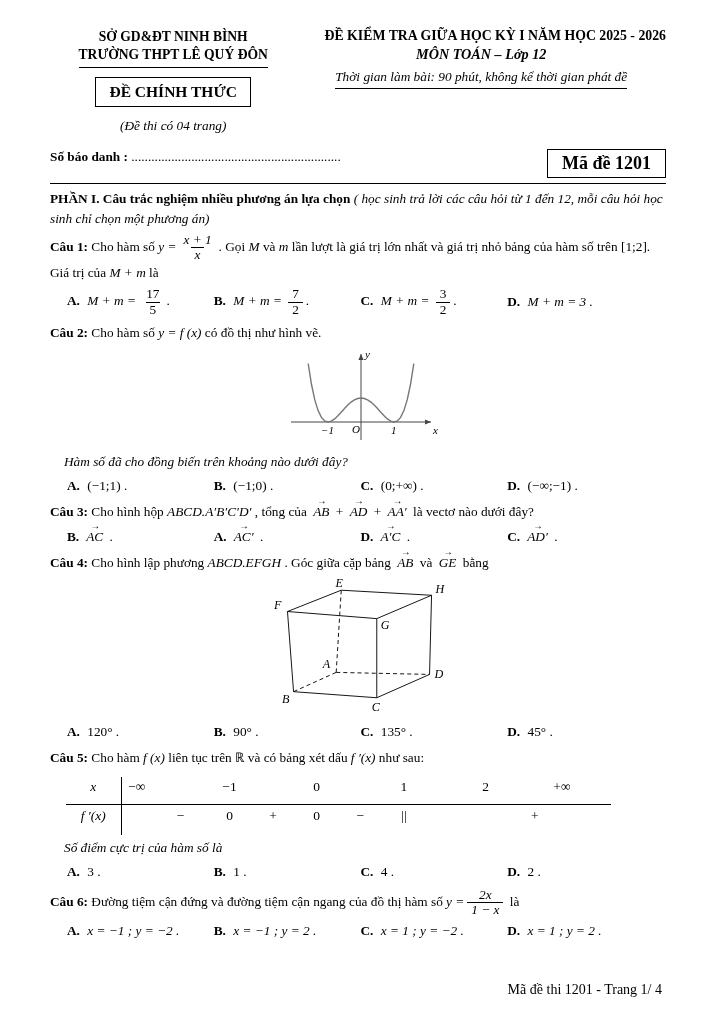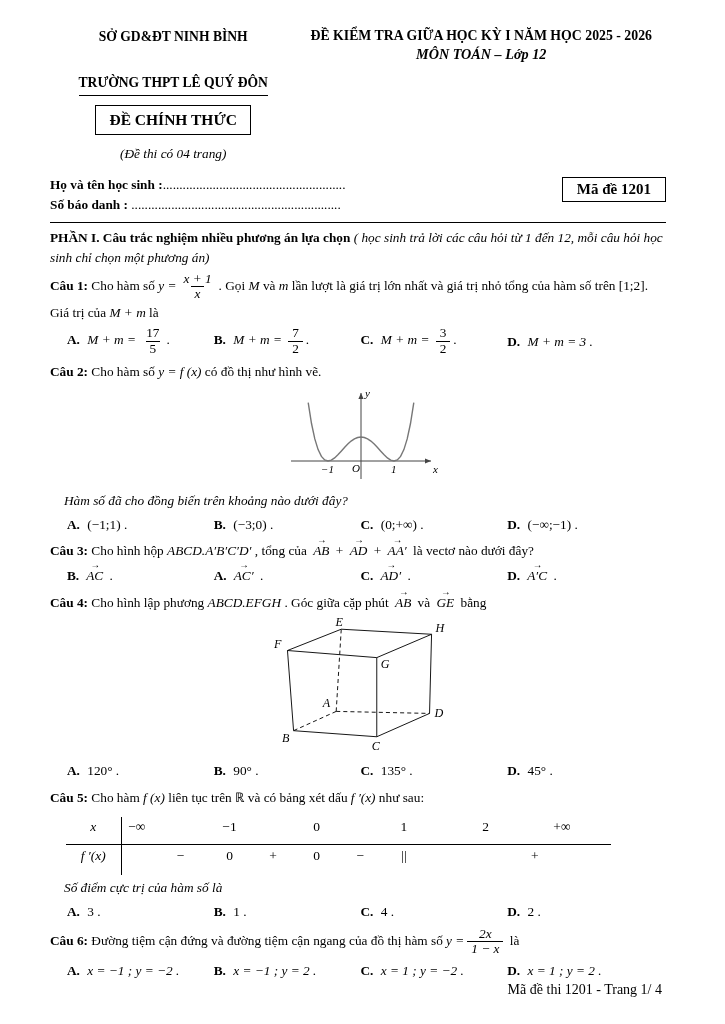--- a/index.html
+++ b/index.html
@@ -9,32 +9,32 @@
     font-family:"Liberation Serif", serif; font-size:13.3px;
     padding:28px 48px 20px 50px; overflow:hidden;
   }
   .it { font-style:italic; }
 
   
   .hdr { display:flex; }
   .hdr-left { width:40%; text-align:center; }
   .hdr-right { width:60%; text-align:center; }
   .hdr-line { font-weight:bold; font-size:13.6px; line-height:1.35; }
-  .school { display:inline-block; border-bottom:1.2px solid #000; padding-bottom:2px;margin-top:28px; }
+  .school { display:inline-block; border-bottom:1.2px solid #000; padding-bottom:2px; }
   .official-box { display:inline-block; border:1.5px solid #000; padding:5px 13px; font-weight:bold; font-size:15.5px; margin-top:9px; }
   .pages-note { font-style:italic; margin-top:11px; font-size:13.3px; }
-  .exam-title { font-weight:bold; font-size:13.8px; }
+  .exam-title { font-weight:bold; font-size:13.8px;text-align:right; }
   .subject { font-weight:bold; font-size:14.2px; margin-top:2px;font-style:italic; }
   .time { display:inline-block; font-style:italic; border-bottom:1px solid #000; padding-bottom:3px; margin-top:6px; }
 
   
   .student-row { display:flex; justify-content:space-between; margin-top:14px; border-bottom:1.2px solid #000; padding-bottom:5px; }
   .student-left p { margin:0 0 2px 0; line-height:1.4; }
   .slabel { font-weight:bold; }
-  .code-box { border:1.3px solid #000; padding:3px 14px; font-weight:bold; font-size:15px; align-self:flex-start; margin-top:1px; }
+  .code-box { border:1.3px solid #000; padding:3px 14px; font-weight:bold; font-size:18px; align-self:flex-start; margin-top:1px; }
 
   
   .part-title { margin:5px 0 2px 0; line-height:1.5; }
   .part-title .pt { font-weight:bold; }
   .part-title .pn { font-style:italic; }
 
   
   .qtext { margin:4px 0 2px 0; line-height:1.65; }
   .qlabel { font-weight:bold; }
   .subq { margin:2px 0 2px 14px; line-height:1.5;font-style:italic; }
@@ -78,40 +78,40 @@
   <div class="hdr">
     <div class="hdr-left">
       <div class="hdr-line">SỞ GD&amp;ĐT NINH BÌNH</div>
       <div class="hdr-line"><span class="school">TRƯỜNG THPT LÊ QUÝ ĐÔN</span></div>
       <div><span class="official-box">ĐỀ CHÍNH THỨC</span></div>
       <div class="pages-note">(Đề thi có 04 trang)</div>
     </div>
     <div class="hdr-right">
       <div class="exam-title">ĐỀ KIỂM TRA GIỮA HỌC KỲ I NĂM HỌC 2025 - 2026</div>
       <div class="subject">MÔN TOÁN  – Lớp 12</div>
+      <div><span class="time">Thời gian làm bài: 90 phút, không kể thời gian phát đề</span></div>
     </div>
   </div>
 
   <div class="student-row">
     <div class="student-left">
-      <p><span class="slabel">Họ và tên học sinh :</span><span>.......................................................</span></p>
       <p><span class="slabel">Số báo danh : </span><span>...............................................................</span></p>
     </div>
     <div class="code-box">Mã đề 1201</div>
   </div>
 
   <p class="part-title">
     <span class="pt">PHẦN I. Câu trắc nghiệm nhiều phương án lựa chọn</span><span class="pn"> ( học sinh trả lời các câu hỏi từ 1 đến 12, mỗi câu hỏi học sinh chỉ chọn một phương án)</span>
   </p>
 
   <p class="qtext">
     <span class="qlabel">Câu 1:</span><span> Cho hàm số </span><i>y =</i><span class="frac it">
         <span class="num">x + 1</span>
         <span class="den">x</span>
-      </span><span>. Gọi </span><i>M</i><span> và </span><i>m</i><span> lần lượt là giá trị lớn nhất và giá trị nhỏ tổng của hàm số trên </span><span>[1;2]</span><span>. Giá trị của </span><i>M + m</i><span> là</span>
+      </span><span>. Gọi </span><i>M</i><span> và </span><i>m</i><span> lần lượt là giá trị lớn nhất và giá trị nhỏ bảng của hàm số trên </span><span>[1;2]</span><span>. Giá trị của </span><i>M + m</i><span> là</span>
   </p>
   <div class="opts">
     <span class="opt"><span class="okey">A.</span><i> M + m = </i><span class="frac">
           <span class="num">17</span>
           <span class="den">5</span>
         </span><span>.</span></span>
     <span class="opt"><span class="okey">B.</span><i> M + m = </i><span class="frac">
           <span class="num">7</span>
           <span class="den">2</span>
         </span><span>.</span></span>
@@ -137,37 +137,37 @@
       <text class="svglbl" x="92" y="12">y</text>
       <text class="svglbl" x="160" y="88">x</text>
       <text class="svglbl" x="79" y="87">O</text>
       <text class="svglbl" x="48" y="88">−1</text>
       <text class="svglbl" x="118" y="88">1</text>
     </svg>
   </div>
   <p class="subq">Hàm số đã cho đồng biến trên khoảng nào dưới đây?</p>
   <div class="opts">
     <span class="opt"><span class="okey">A.</span><span> (−1;1) .</span></span>
-    <span class="opt"><span class="okey">B.</span><span> (−3;0) .</span></span>
+    <span class="opt"><span class="okey">B.</span><span> (−1;0) .</span></span>
     <span class="opt"><span class="okey">C.</span><span> (0;+∞) .</span></span>
     <span class="opt"><span class="okey">D.</span><span> (−∞;−1) .</span></span>
   </div>
 
   <p class="qtext">
     <span class="qlabel">Câu 3:</span><span> Cho hình hộp </span><i>ABCD.A′B′C′D′</i><span> , tổng của </span><span class="vec">AB</span><span> + </span><span class="vec">AD</span><span> + </span><span class="vec">AA′</span><span>  là vectơ nào dưới đây?</span>
   </p>
   <div class="opts">
     <span class="opt"><span class="okey">B.</span><span class="vec">AC</span><span> .</span></span>
     <span class="opt"><span class="okey">A.</span><span class="vec">AC′</span><span> .</span></span>
+    <span class="opt"><span class="okey">D.</span><span class="vec">A′C</span><span> .</span></span>
     <span class="opt"><span class="okey">C.</span><span class="vec">AD′</span><span> .</span></span>
-    <span class="opt"><span class="okey">D.</span><span class="vec">A′C</span><span> .</span></span>
-  </div>
-
-  <p class="qtext">
-    <span class="qlabel">Câu 4:</span><span> Cho hình lập phương </span><i>ABCD.EFGH</i><span> . Góc giữa cặp phút </span><span class="vec">AB</span><span> và </span><span class="vec">GE</span><span> bằng</span>
+  </div>
+
+  <p class="qtext">
+    <span class="qlabel">Câu 4:</span><span> Cho hình lập phương </span><i>ABCD.EFGH</i><span> . Góc giữa cặp bảng </span><span class="vec">AB</span><span> và </span><span class="vec">GE</span><span> bằng</span>
   </p>
   <div class="figure">
     <svg width="180" height="138" viewBox="0 0 175 136">
       <g stroke="#000" stroke-width="0.9" fill="none">
         <line x1="24" y1="114" x2="106" y2="120"></line>
         <line x1="106" y1="120" x2="158" y2="97"></line>
         <line x1="24" y1="114" x2="18" y2="35"></line>
         <line x1="106" y1="120" x2="106" y2="42"></line>
         <line x1="158" y1="97" x2="160" y2="19"></line>
         <line x1="71" y1="14" x2="18" y2="35"></line>

